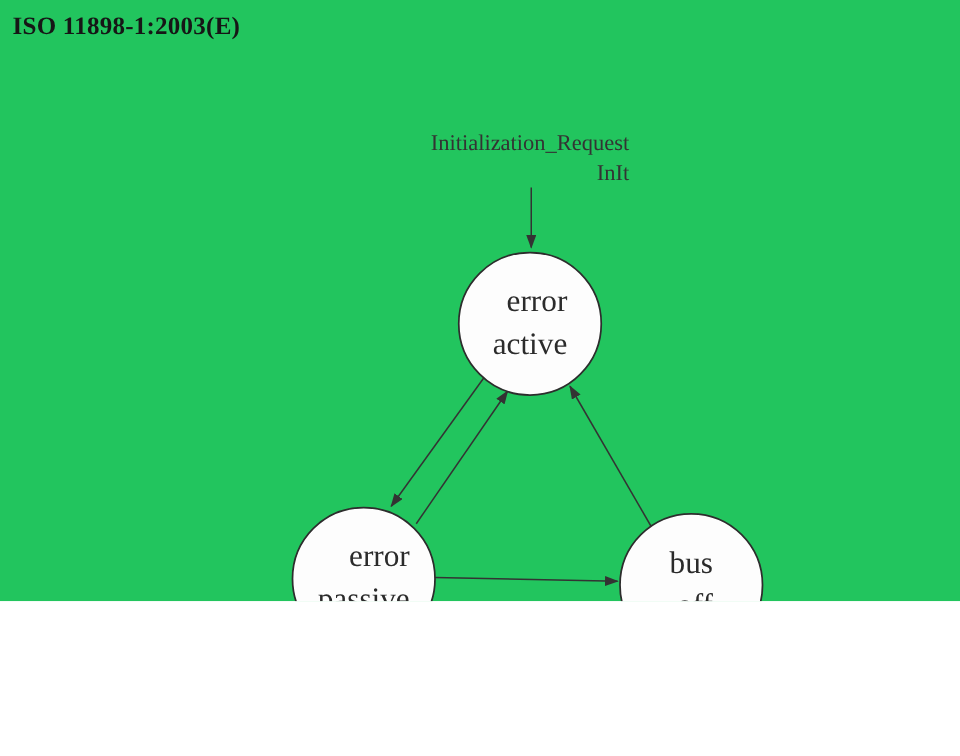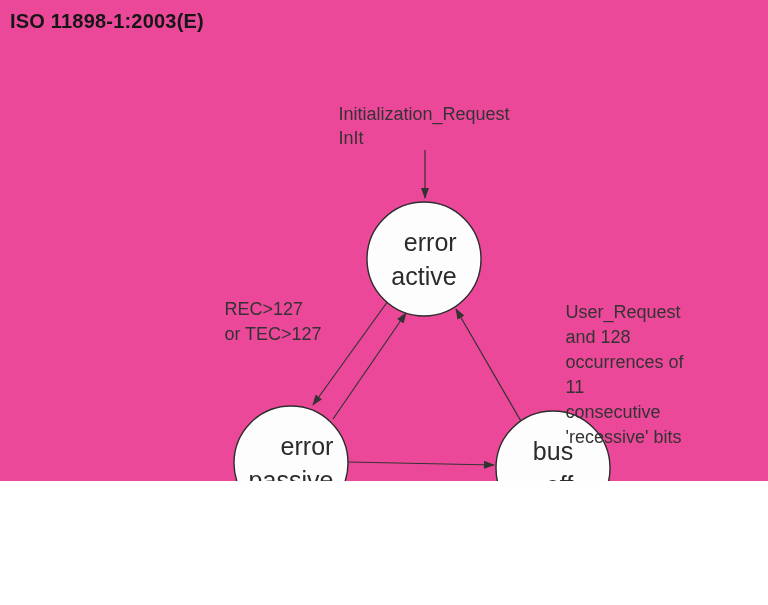--- a/index.html
+++ b/index.html
@@ -4,22 +4,22 @@
 <style>
   html, body {
     margin: 0;
     padding: 0;
     background: #ffffff;
   }
   .page {
     position: relative;
     width: 768px;
     height: 481px;
-    background: #ec4899;
-    font-family: Liberation Sans, sans-serif;
+    background: #22c55e;
+    font-family: Liberation Serif, serif;
     color: #2b2b2b;
     overflow: hidden;
   }
   .header {
     position: absolute;
     left: 10px;
     top: 10px;
     font-size: 20px;
     font-weight: bold;
     color: #161616;
@@ -32,21 +32,21 @@
     top: 0;
     width: 768px;
     height: 605px;
   }
   .lbl {
     position: absolute;
     transform: translateX(-50%);
     font-size: 18px;
     line-height: 25px;
     color: #333333;
-    text-align: left;
+    text-align: right;
     white-space: pre-line;
   }
   .lbl.init {
     line-height: 24px;
   }
   .state-lbl {
     position: absolute;
     transform: translate(-50%, -50%);
     font-size: 25px;
     line-height: 34px;
@@ -89,26 +89,21 @@
     <line x1="522" y1="423" x2="456" y2="309" stroke="#333333" stroke-width="1.2" marker-end="url(#arrowhead)"></line>
 
     <circle cx="424" cy="259" r="57" fill="#fdfdfd" stroke="#2d2d2d" stroke-width="1.4"></circle>
     <circle cx="291" cy="463" r="57" fill="#fdfdfd" stroke="#2d2d2d" stroke-width="1.4"></circle>
     <circle cx="553" cy="468" r="57" fill="#fdfdfd" stroke="#2d2d2d" stroke-width="1.4"></circle>
   </svg>
 
   <div class="lbl init" style="left:424px; top:102px;">Initialization_Request
 InIt</div>
 
-  <div class="lbl" style="left:273px; top:297px;">REC&gt;127
-or TEC&gt;127</div>
 
-  <div class="lbl" style="left:633px; top:300px;">User_Request
-and 128 occurrences of 11
-consecutive 'recessive' bits</div>
 
 
 
   <div class="state-lbl" style="left:424px; top:259px;">error
 active</div>
 
   <div class="state-lbl" style="left:291px; top:463px;">error
 passive</div>
 
   <div class="state-lbl" style="left:553px; top:468px;">bus

